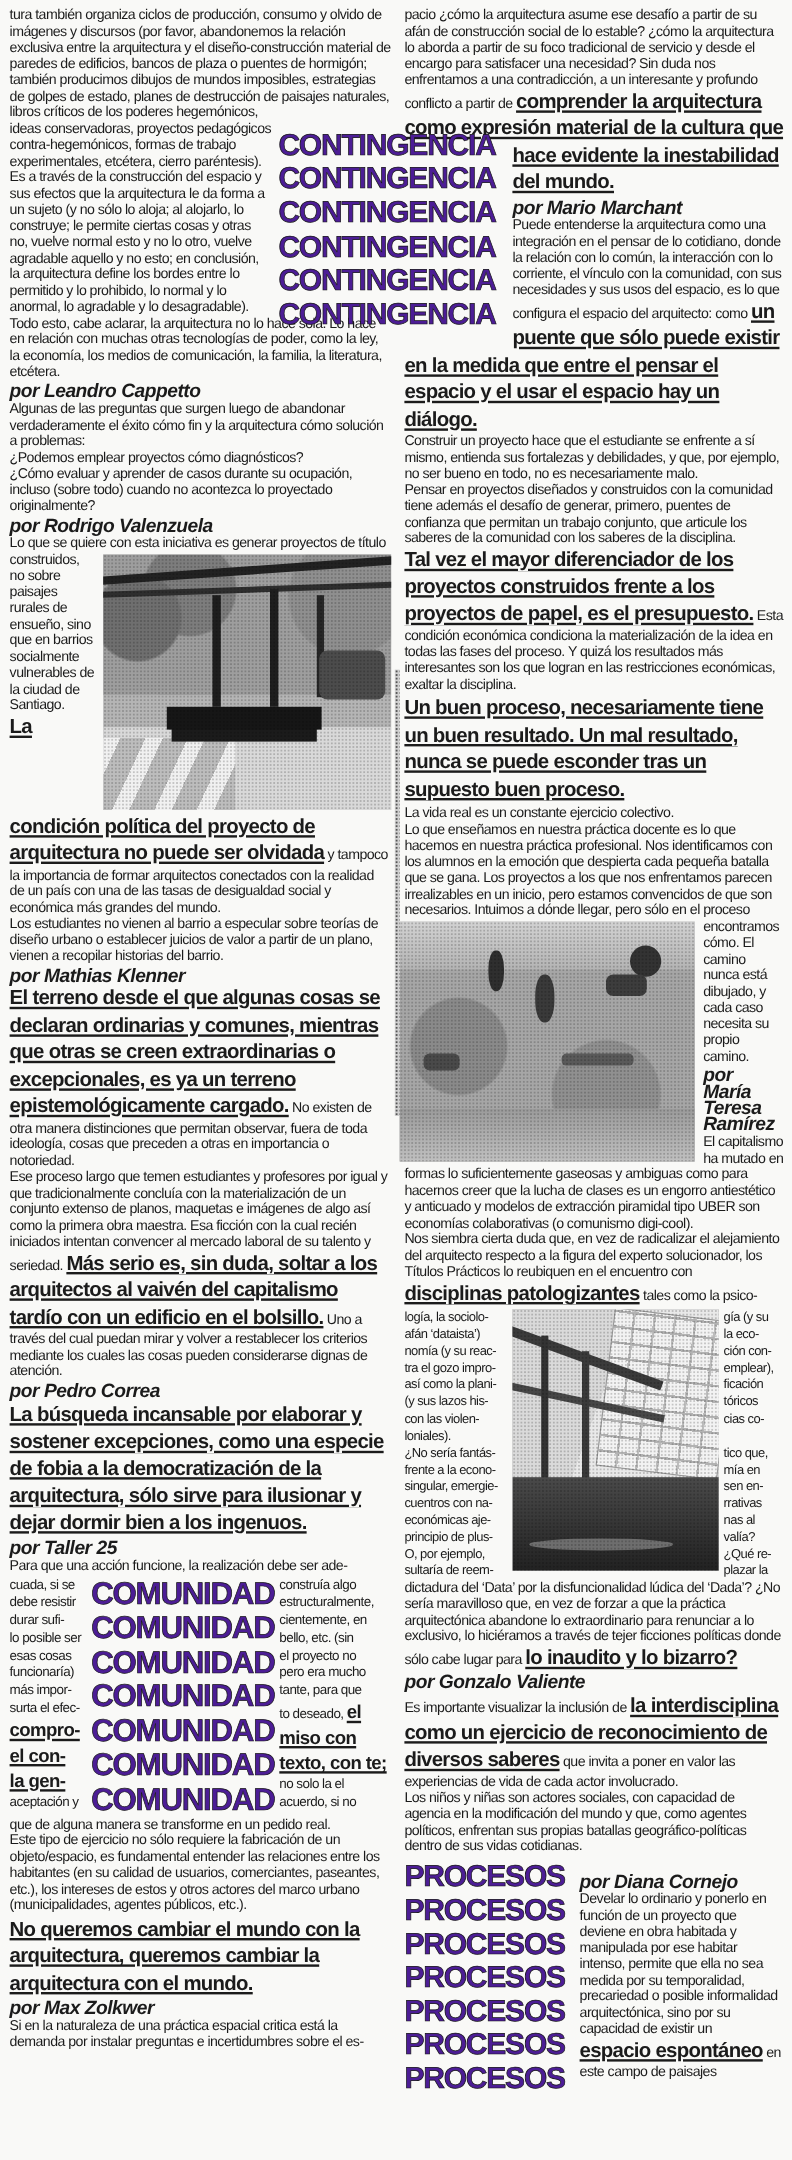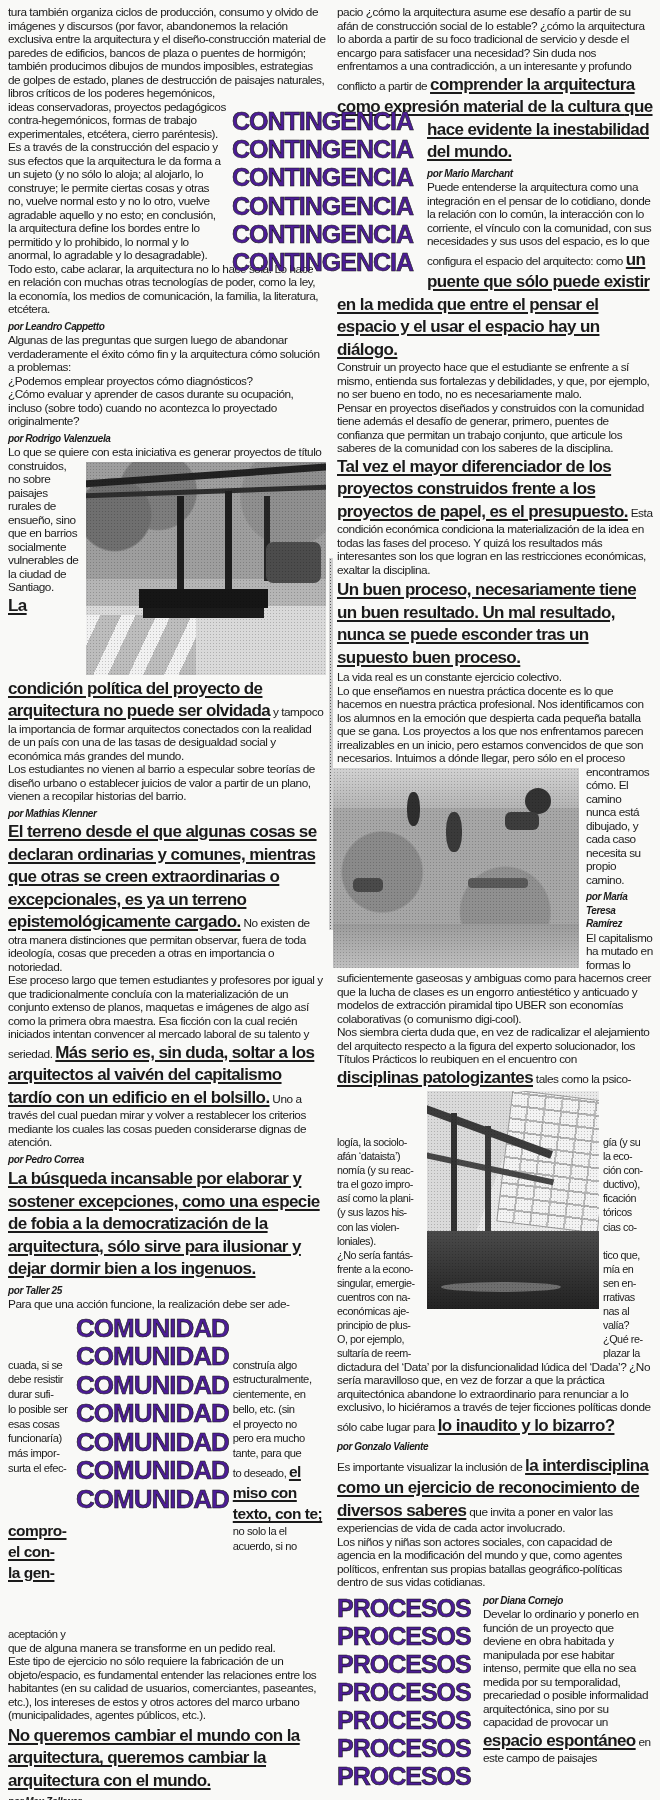--- a/index.html
+++ b/index.html
@@ -4,40 +4,40 @@
 <style>
   html,body{margin:0;padding:0;background:#e9e9e7;}
   .page{position:relative;width:660px;height:1800px;margin:0 auto;background:#f9f9f7;
         overflow:hidden;color:#1b1b1b;font-family:"Liberation Sans",sans-serif;
         -webkit-font-smoothing:antialiased;}
   .col{position:absolute;top:6px;}
   .col-left{left:8px;width:318px;}
   .col-right{left:337px;width:316px;}
   p.body{margin:0;font-size:11.8px;line-height:13.5px;letter-spacing:-.45px;
          hyphens:auto;-webkit-hyphens:auto;word-break:normal;}
-  .byline{margin:3px 0 1px;font-weight:bold;font-style:italic;font-size:10px;
+  .byline{margin:3px 0 1px;font-weight:bold;font-style:italic;font-size:16px;
           line-height:13.5px;letter-spacing:-.4px;}
   .head,.head-in{font-weight:bold;font-size:17px;line-height:22.5px;letter-spacing:-.6px;
          text-decoration:underline;text-decoration-thickness:2px;text-underline-offset:2px;}
   h2.head{margin:2px 0 2px;}
   .sp-r{float:right;width:100px;height:168px;}
   .sp-l{float:left;width:90px;height:164px;}
   
   .bigword{display:block;font-weight:bold;letter-spacing:-1px;white-space:nowrap;
            -webkit-text-stroke:.6px #141414;color:#4c1d95;}
   .contingencia{position:absolute;left:232px;top:107px;}
   .contingencia .bigword{font-size:25px;line-height:28.2px;}
   .comunidad .bigword{font-size:26px;line-height:28.6px;}
   .procesos .bigword{font-size:25px;line-height:28px;}
   
   .wrap3{display:flex;gap:4px;margin-top:2px;}
   .wrap2{display:flex;gap:6px;margin-top:4px;justify-content:flex-end;}
   .fragcol{font-size:11.2px;line-height:14.8px;letter-spacing:-.45px;}
   .fragcol.pat{font-size:10.8px;line-height:14.1px;}
-  .blk{display:block;white-space:pre-line;margin-top:44px;}
+  .blk{display:block;white-space:pre-line;}
   .head-frag{font-weight:bold;font-size:15.5px;line-height:21px;letter-spacing:-.5px;
              text-decoration:underline;text-decoration-thickness:2px;text-underline-offset:2px;}
   .com-left{width:64px;}
   .com-right{width:92px;}
   .pat-left{width:86px;}
   .pat-right{width:50px;}
   .proc-stack{width:140px;flex:none;}
   .proc-text{width:170px;font-size:11.8px;line-height:13.5px;letter-spacing:-.45px;}
   
   .photo{position:relative;display:block;overflow:hidden;background:#b5b5b5;}
@@ -194,21 +194,21 @@
           <i style="left:-6%;top:34%;width:80%;height:6px;background:#474747;transform:rotate(12deg);"></i>
           <i style="left:14%;top:10%;width:6px;height:70%;background:#333;"></i>
           <i style="left:34%;top:16%;width:6px;height:66%;background:#3a3a3a;"></i>
           <i style="left:0;bottom:0;width:100%;height:36%;background:linear-gradient(#4a4a4a,#222);"></i>
           <i style="left:8%;bottom:8%;width:70%;height:10px;background:#6e6e6e;border-radius:50%;"></i>
         </span>
       <div class="fragcol pat pat-right">
         <span class="blk">gía (y su
 la eco-
 ción con-
-ductivo),
+emplear),
 ficación
 tóricos
 cias co-
 
 tico que,
 mía en
 sen en-
 rrativas
 nas al
 valía?
@@ -227,22 +227,22 @@
       <div class="procesos proc-stack">
         <span class="bigword">PROCESOS</span>
         <span class="bigword">PROCESOS</span>
         <span class="bigword">PROCESOS</span>
         <span class="bigword">PROCESOS</span>
         <span class="bigword">PROCESOS</span>
         <span class="bigword">PROCESOS</span>
         <span class="bigword">PROCESOS</span>
       </div>
       <div class="proc-text">
-        <p class="byline" style="margin-top:0;">por Diana Cornejo</p>
-        <p class="body"><span>Develar lo ordinario y ponerlo en función de un proyecto que deviene en obra habitada y manipulada por ese habitar intenso, permite que ella no sea medida por su temporalidad, precariedad o posible informalidad arquitectónica, sino por su capacidad de provocar un </span><span class="head-in">espacio espontáneo</span><span> en este campo de paisajes</span></p>
+        <p class="byline" style="margin-top:12px;">por Diana Cornejo</p>
+        <p class="body"><span>Develar lo ordinario y ponerlo en función de un proyecto que deviene en obra habitada y manipulada por ese habitar intenso, permite que ella no sea medida por su temporalidad, precariedad o posible informalidad arquitectónica, sino por su capacidad de existir un </span><span class="head-in">espacio espontáneo</span><span> en este campo de paisajes</span></p>
       </div>
     </div>
   </section>
 
   <div class="contingencia">
     <span class="bigword">CONTINGENCIA</span>
     <span class="bigword">CONTINGENCIA</span>
     <span class="bigword">CONTINGENCIA</span>
     <span class="bigword">CONTINGENCIA</span>
     <span class="bigword">CONTINGENCIA</span>

